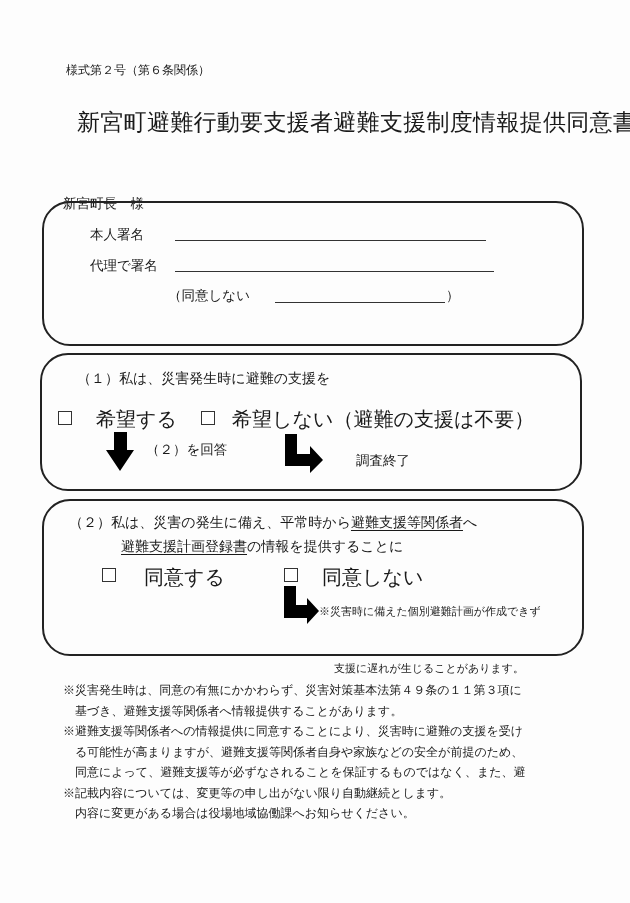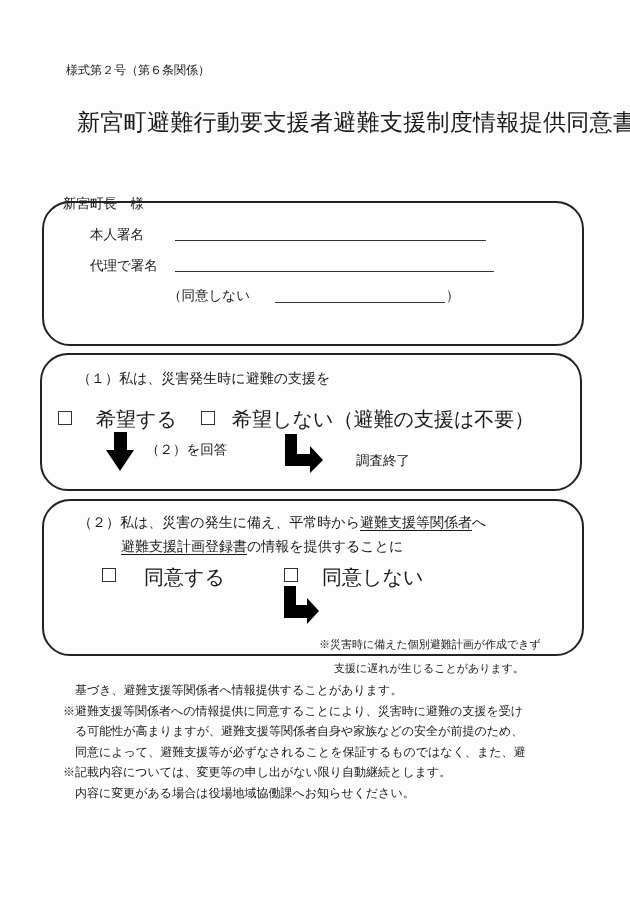--- a/index.html
+++ b/index.html
@@ -53,33 +53,34 @@
   <polygon points="8,0 21,0 21,18 28,18 14,39 0,18 8,18" fill="#000"></polygon>
 </svg>
 <div class="abs small" style="left:146px;top:441px;">（２）を回答</div>
 
 <svg class="arrow" style="left:285px;top:434px;" width="40" height="40" viewBox="0 0 40 40">
   <polygon points="0,0 12,0 12,20 25,20 25,12 38,26 25,39 25,32 0,32" fill="#000"></polygon>
 </svg>
 <div class="abs small" style="left:328px;top:452px;margin-left:28px;">調査終了</div>
 
 <div class="box box3"></div>
-<div class="abs q" style="left:78px;top:514px;"><span>（２）私は、災害の発生に備え、平常時から</span><span class="u">避難支援等関係者</span><span>へ</span></div>
+<div class="abs q" style="left:69px;top:514px;"><span>（２）私は、災害の発生に備え、平常時から</span><span class="u">避難支援等関係者</span><span>へ</span></div>
 <div class="abs q" style="left:121px;top:538px;"><span class="u">避難支援計画登録書</span><span>の情報を提供することに</span></div>
 <div class="cb" style="left:102px;top:568px;"></div>
 <div class="abs big" style="left:144px;top:564px;">同意する</div>
 <div class="cb" style="left:284px;top:568px;"></div>
 <div class="abs big" style="left:322px;top:564px;">同意しない</div>
 
 <svg class="arrow" style="left:283px;top:586px;" width="40" height="38" viewBox="0 0 40 38">
   <polygon points="1,0 13,0 13,19 24,19 24,12 36,25 24,38 24,32 1,32" fill="#000"></polygon>
 </svg>
-<div class="abs tiny" style="left:319px;top:637px;text-align:center;">※災害時に備えた個別避難計画が作成できず</div>
+<div class="abs tiny" style="left:319px;top:604px;text-align:center;">※災害時に備えた個別避難計画が作成できず</div>
 <div class="abs tiny" style="left:334px;top:625px;margin-top:36px;">支援に遅れが生じることがあります。</div>
 
 <div class="abs note" style="left:63px;top:680px;">
+  <div>※災害発生時は、同意の有無にかかわらず、災害対策基本法第４９条の１１第３項に</div>
   <div>　基づき、避難支援等関係者へ情報提供することがあります。</div>
   <div>※避難支援等関係者への情報提供に同意することにより、災害時に避難の支援を受け</div>
   <div>　る可能性が高まりますが、避難支援等関係者自身や家族などの安全が前提のため、</div>
   <div>　同意によって、避難支援等が必ずなされることを保証するものではなく、また、避</div>
   <div>※記載内容については、変更等の申し出がない限り自動継続とします。</div>
   <div>　内容に変更がある場合は役場地域協働課へお知らせください。</div>
 </div>
 
 </body></html>

